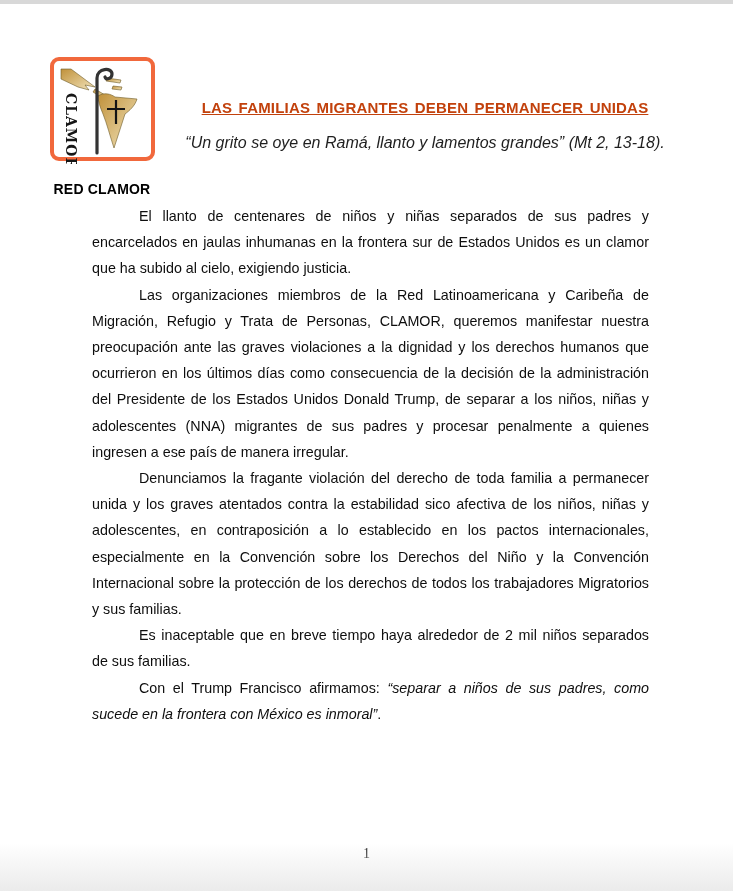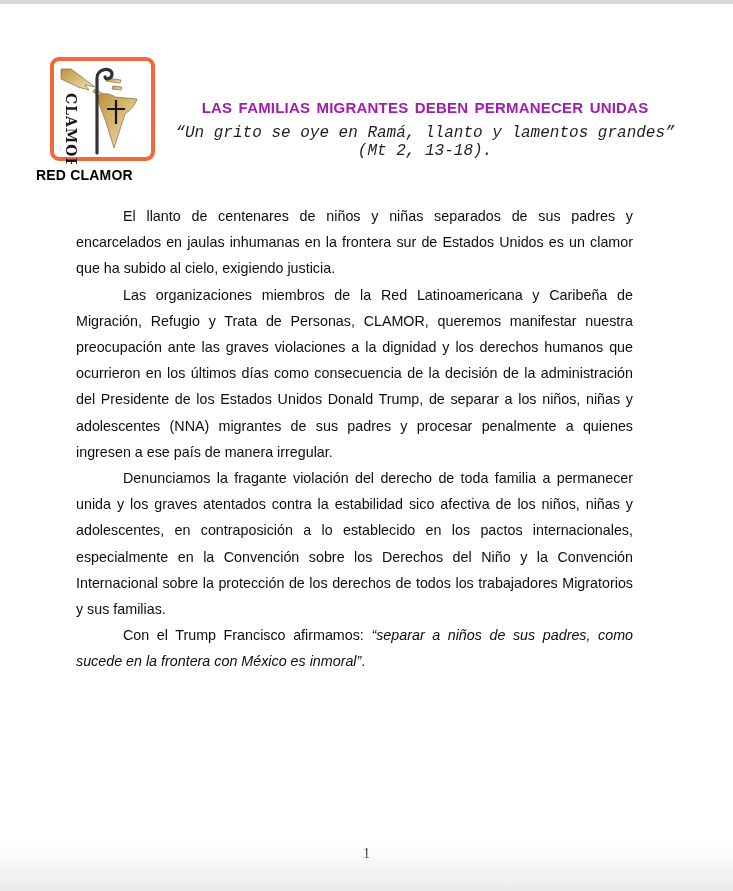--- a/index.html
+++ b/index.html
@@ -18,50 +18,52 @@
   .bottom-fade{
     position:absolute;left:0;right:0;bottom:0;height:48px;
     background:linear-gradient(180deg, rgba(236,236,236,0) 0%, #ebebeb 100%);
     pointer-events:none;
   }
   
   .logo-box{
     position:absolute;left:49px;top:56px;width:107px;height:108px;
   }
   .logo-caption{
-    position:absolute;left:36px;top:167px;width:132px;
+    position:absolute;left:36px;top:181px;width:132px;
+    text-align:center;
     font-weight:bold;font-size:14px;letter-spacing:0.2px;color:#000;
   }
   .logo-border{ stroke:var(--logo-border); fill:#ffffff; }
   .gold-shape{ stroke:#6d5a26; stroke-width:0.6; }
   #goldGrad stop.g1{ stop-color:var(--gold-dark); }
   #goldGrad stop.g2{ stop-color:var(--gold-light); }
   .staff{ stroke:#333333; }
   .cross{ stroke:#141414; }
   .logo-word{
     font-family:"DejaVu Serif",serif;
     font-weight:bold;font-size:14px;letter-spacing:1px;fill:#161616;
   }
   
   .header{
     position:absolute;left:170px;top:99px;width:510px;
     text-align:center;
   }
   .doc-title{
-    font-weight:bold;font-size:15px;letter-spacing:0.2px;color:#a21caf;
+    font-weight:bold;font-size:15px;letter-spacing:0.2px;color:#c2410c;
     word-spacing:2px;
+    text-decoration:underline;
   }
   .doc-subtitle{
-    margin-top:8px;
-    font-family:Liberation Mono, monospace;
+    margin-top:18px;
+    font-family:Liberation Sans, sans-serif;
     font-style:italic;font-size:16px;color:#1f1f1f;
   }
   
   .body-text{
-    position:absolute;left:76px;top:203px;width:557px;
+    position:absolute;left:92px;top:203px;width:557px;
     font-size:14.3px;line-height:26.2px;
     text-align:justify;
   }
   .body-text p.para{
     margin:0;text-indent:47px;
   }
   .body-text .italic{ font-style:italic; }
   
   .page-number{
     position:absolute;left:0;right:0;top:846px;
@@ -107,19 +109,20 @@
 
   <div class="header">
     <div class="doc-title">LAS FAMILIAS MIGRANTES DEBEN PERMANECER UNIDAS</div>
     <div class="doc-subtitle">“Un grito se oye en Ramá, llanto y lamentos grandes” (Mt 2, 13-18).</div>
   </div>
 
   <div class="body-text">
       <p class="para"><span>El llanto de centenares de niños y niñas separados de sus padres y encarcelados en jaulas inhumanas en la frontera sur de Estados Unidos es un clamor que ha subido al cielo, exigiendo justicia.</span></p>
       <p class="para"><span>Las organizaciones miembros de la Red Latinoamericana y Caribeña de Migración, Refugio y Trata de Personas, CLAMOR, queremos manifestar nuestra preocupación ante las graves violaciones a la dignidad y los derechos humanos que ocurrieron en los últimos días como consecuencia de la decisión de la administración del Presidente de los Estados Unidos Donald Trump, de separar a los niños, niñas y adolescentes (NNA) migrantes de sus padres y procesar penalmente a quienes ingresen a ese país de manera irregular.</span></p>
       <p class="para"><span>Denunciamos la fragante violación del derecho de toda familia a permanecer unida y los graves atentados contra la estabilidad sico afectiva de los niños, niñas y adolescentes, en contraposición a lo establecido en los pactos internacionales, especialmente en la Convención sobre los Derechos del Niño y la Convención Internacional sobre la protección de los derechos de todos los trabajadores Migratorios y sus familias.</span></p>
+      <p class="para"><span>Es inaceptable que en breve tiempo haya alrededor de 2 mil niños separados de sus familias.</span></p>
       <p class="para"><span>Con el Trump Francisco afirmamos: </span><span class="italic">“separar a niños de sus padres, como sucede en la frontera con México es inmoral”</span><span>.</span></p>
     </div>
 
   <div class="page-number">1</div>
 
   <div class="bottom-fade"></div>
 </div>
 
 </body></html>

